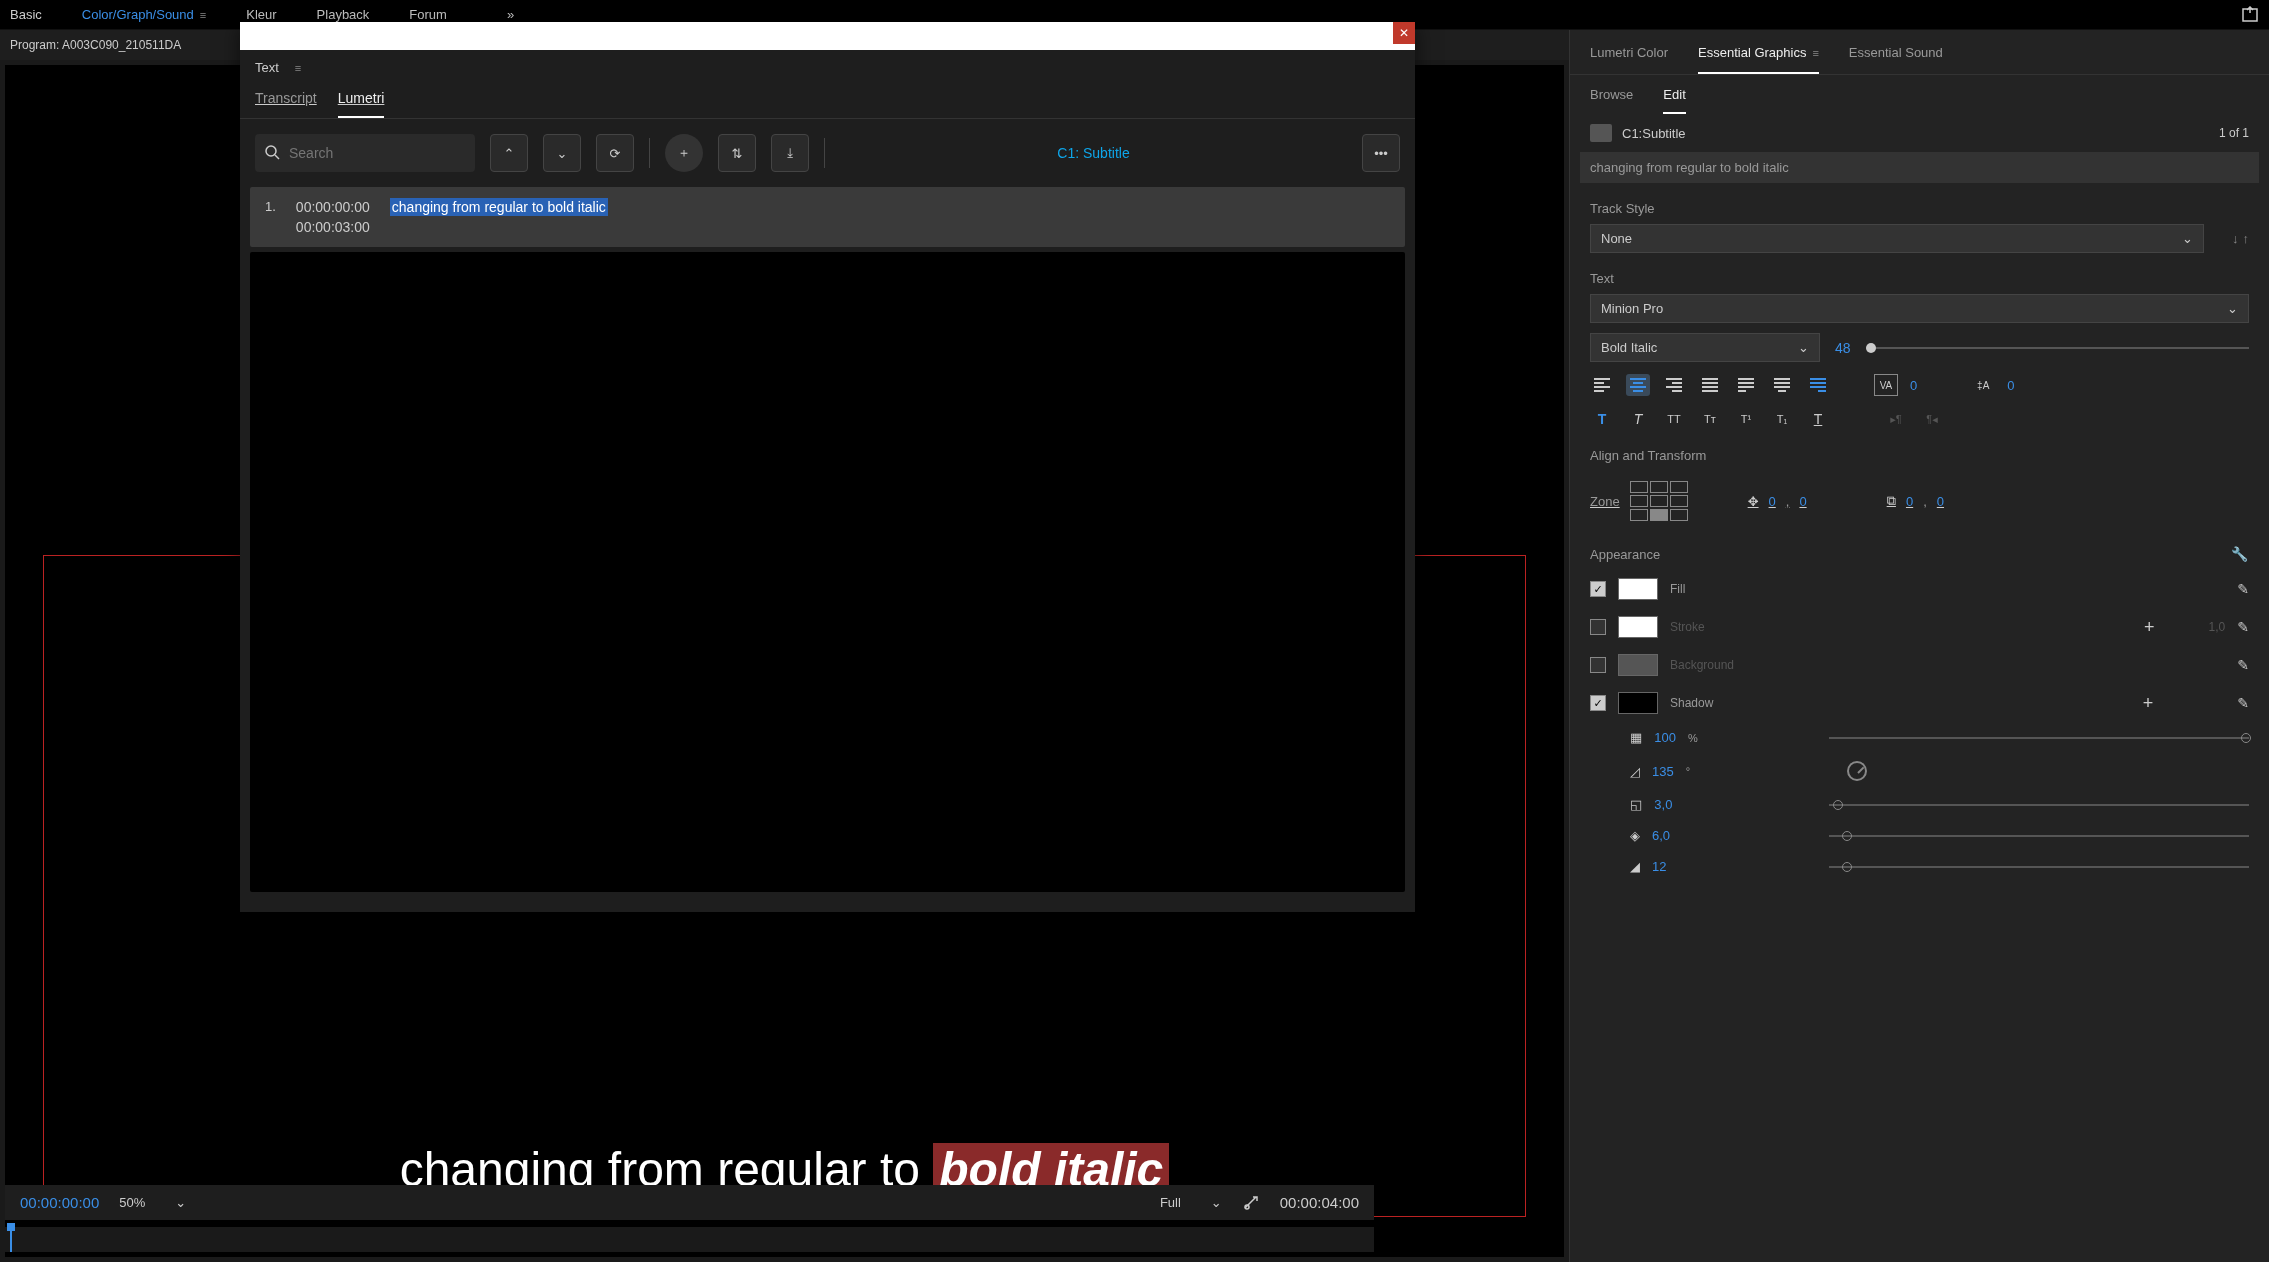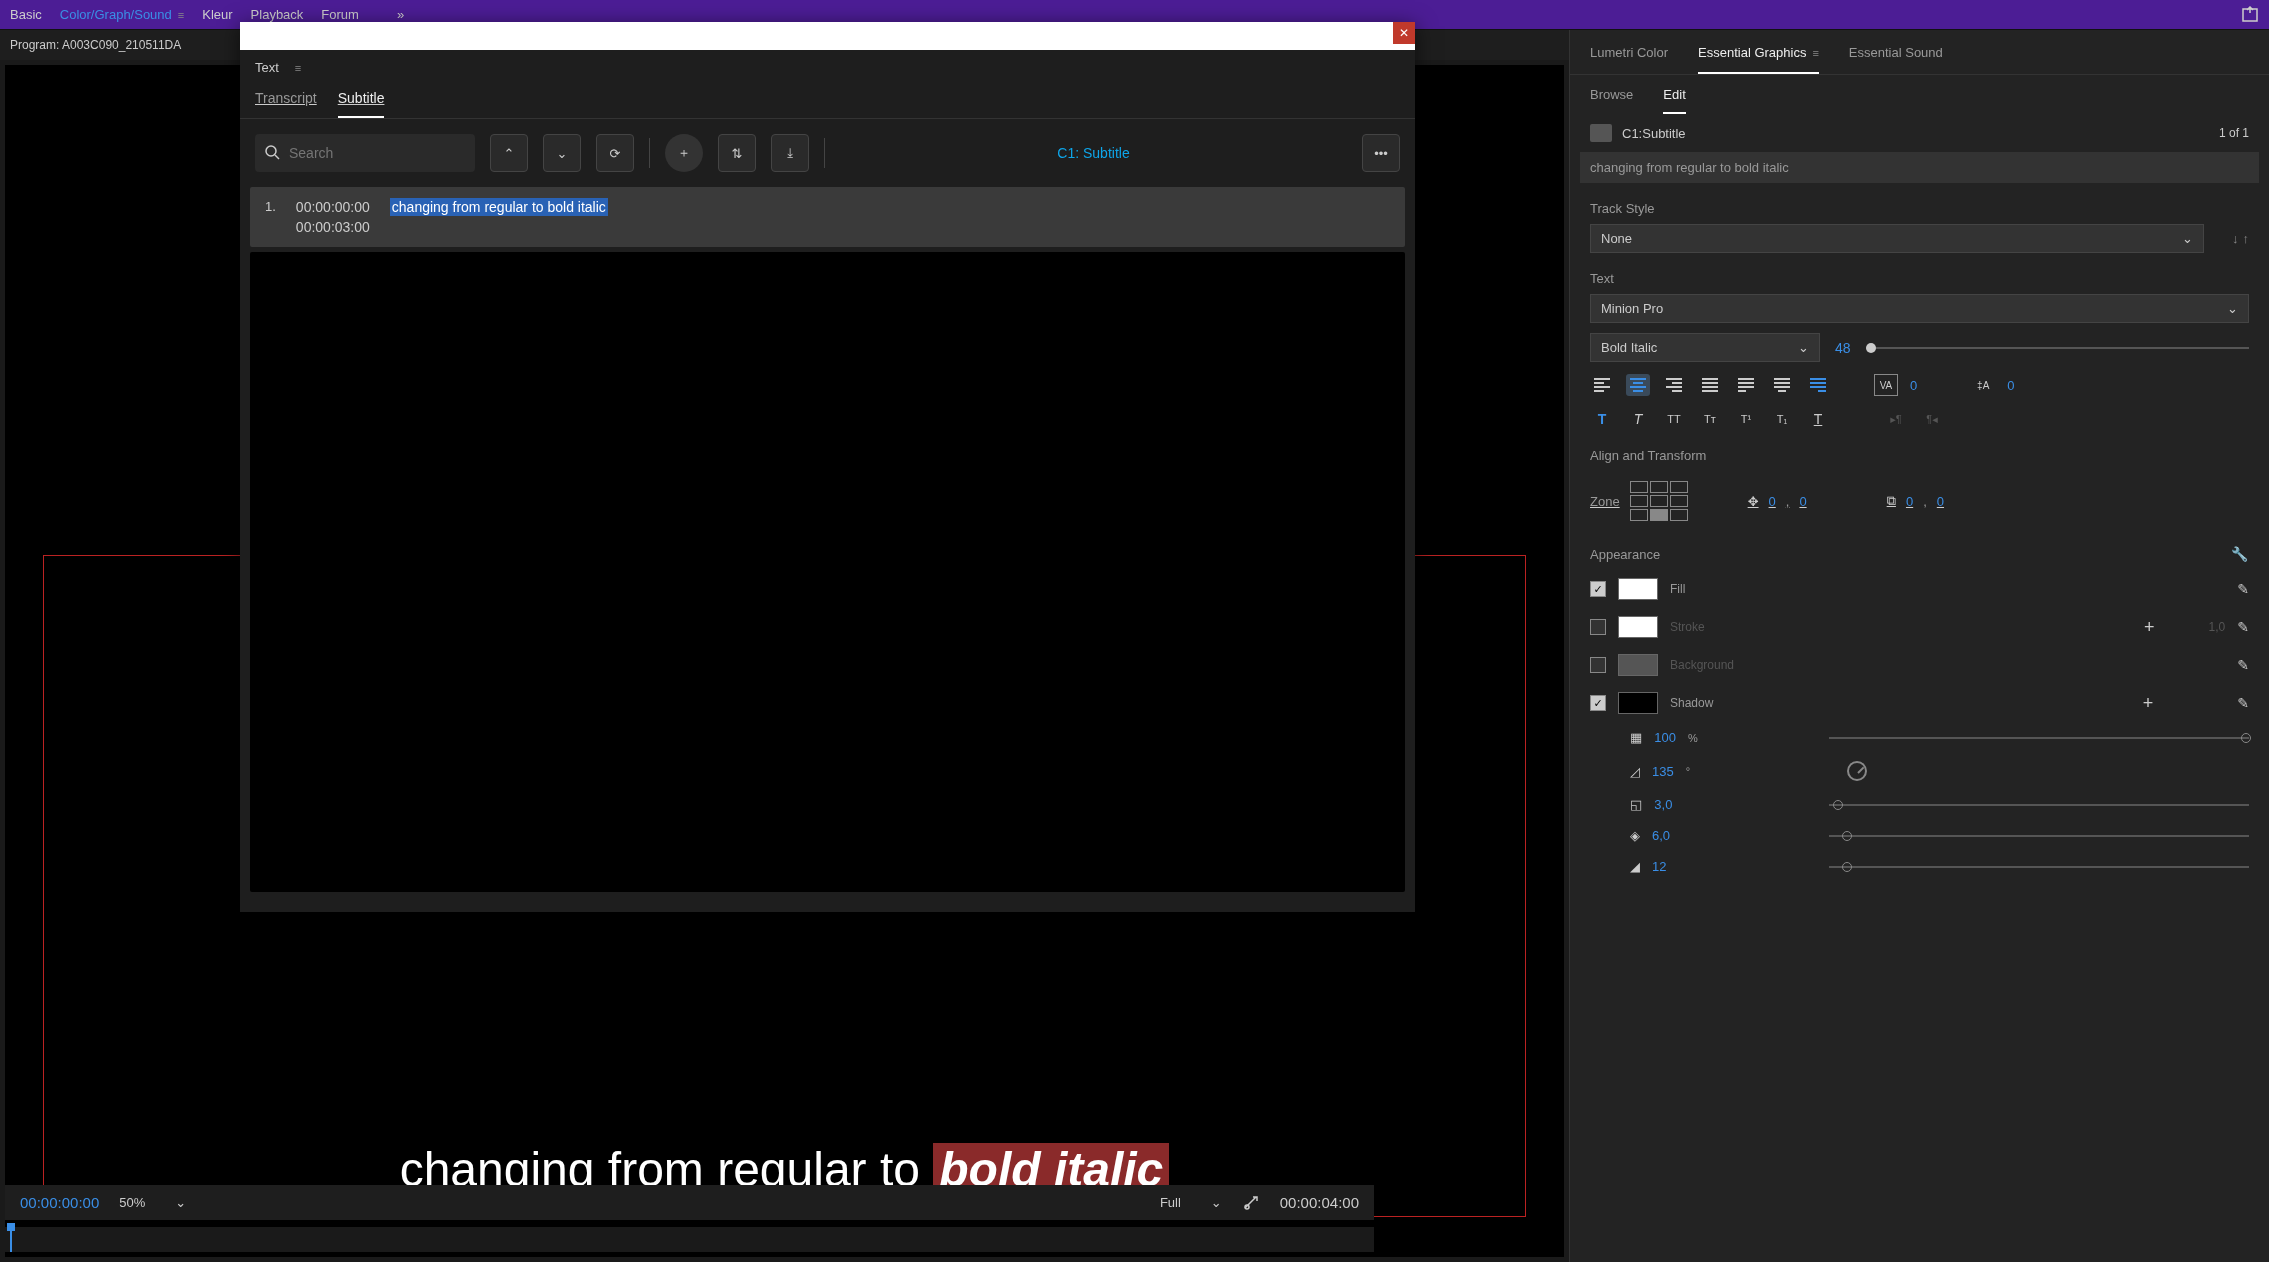--- a/index.html
+++ b/index.html
@@ -1,19 +1,19 @@
 <!DOCTYPE html>
 <html><head>
 <meta charset="utf-8">
 <style>
 * { box-sizing: border-box; margin: 0; padding: 0; font-family: -apple-system, "Segoe UI", Arial, sans-serif; }
 body { background: #1a1a1a; color: #ccc; font-size: 13px; width: 2269px; height: 1262px; overflow: hidden; position: relative; }
 
 
-.topbar { height: 30px; display: flex; align-items: center; padding: 0 10px; gap: 18px; background: #4c1d95; border-bottom: 1px solid #111; }
+.topbar { height: 30px; display: flex; align-items: center; padding: 0 10px; gap: 40px; background: #000000; border-bottom: 1px solid #111; }
 .topbar .item { color: #ccc; cursor: pointer; font-size: 13px; }
 .topbar .item.active { color: #3a8ee6; }
 .topbar .overflow { color: #ccc; margin-left: 20px; }
 .topbar-right { margin-left: auto; }
 
 
 .main { display: flex; height: calc(100% - 30px); }
 .left { flex: 0 0 1570px; display: flex; flex-direction: column; border-right: 1px solid #333; }
 .right { flex: 1; background: #232323; overflow-y: auto; padding: 0; }
 
@@ -379,21 +379,21 @@
 <div class="text-panel">
   <div class="text-panel-header">
     <div class="text-panel-close">✕</div>
   </div>
   <div class="text-panel-title">
     <span>Text</span>
     <span class="menu-hamburger">≡</span>
   </div>
   <div class="text-panel-tabs">
     <span class="tab">Transcript</span>
-    <span class="tab active">Subtitle</span>
+    <span class="tab active">Lumetri</span>
   </div>
   <div class="text-toolbar">
     <div class="search-box">
       <span>
           <svg width="16" height="16">
             <circle cx="6" cy="6" r="5" fill="none" stroke="#ccc" stroke-width="1.5"></circle>
             <path d="M10 10 L14 14" stroke="#ccc" stroke-width="1.5"></path>
           </svg>
         </span>
       <input type="text" placeholder="Search" style="">

